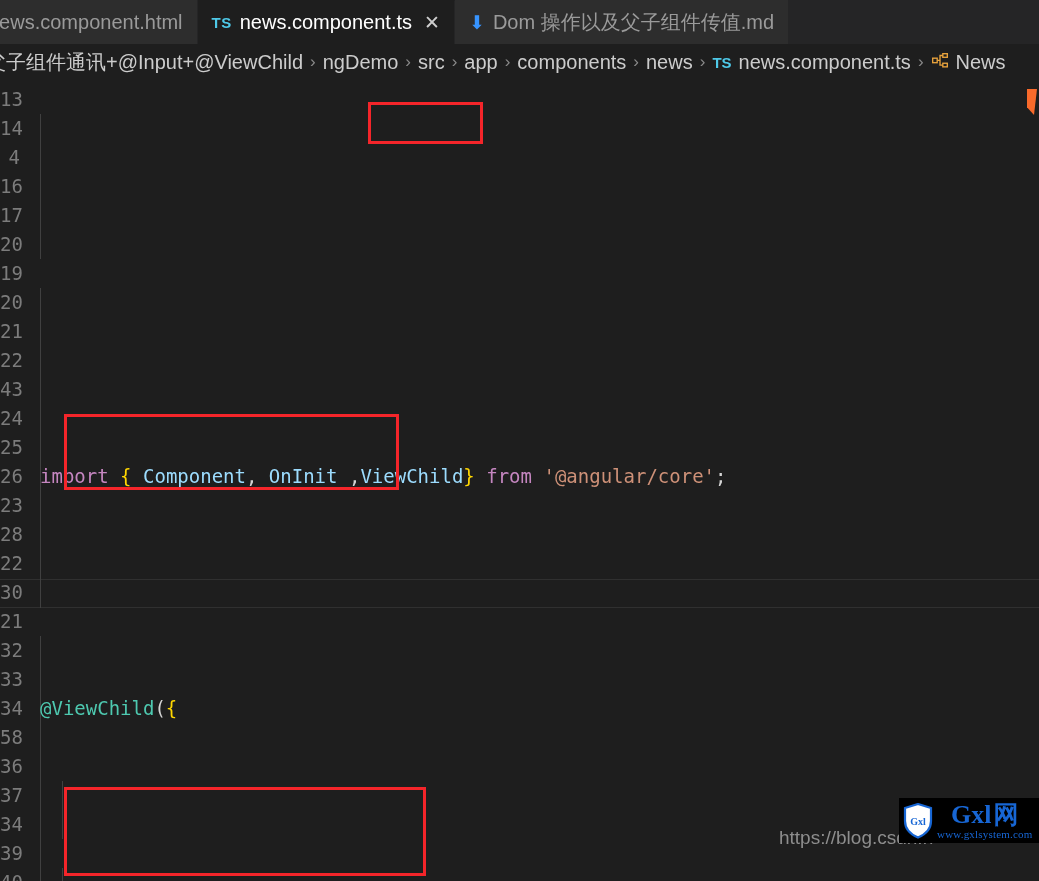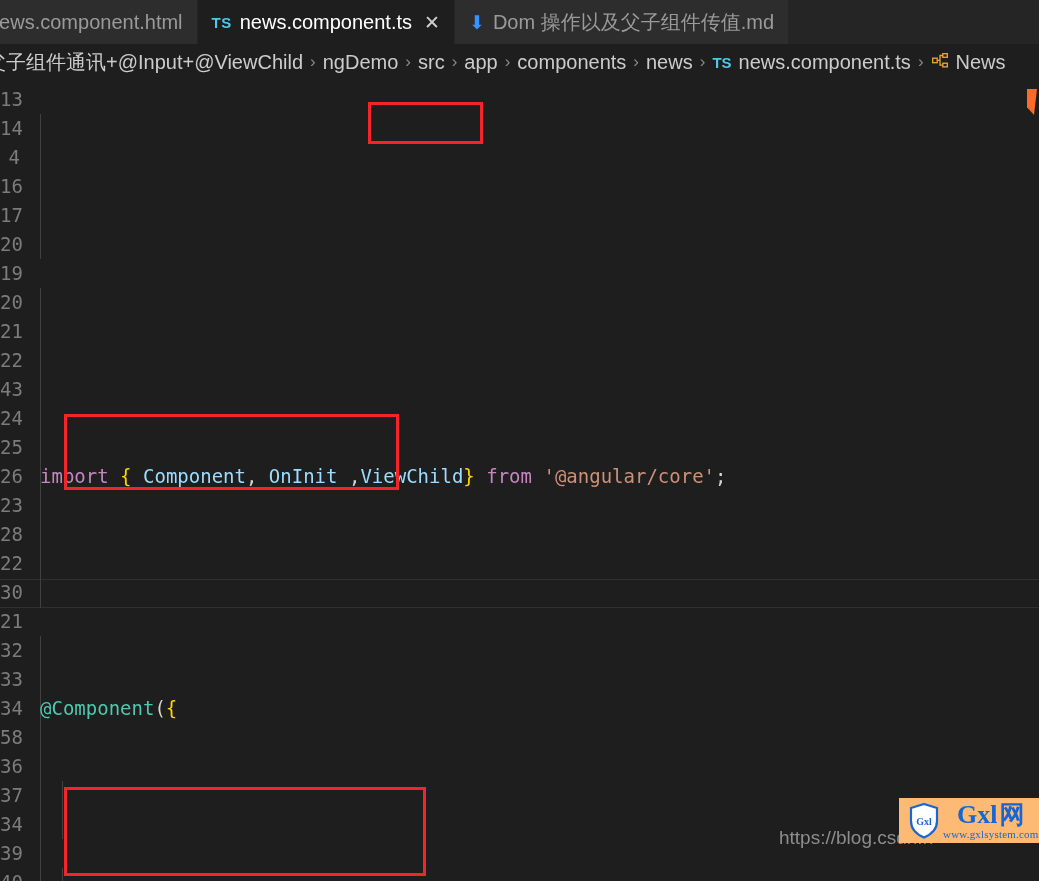--- a/index.html
+++ b/index.html
@@ -177,25 +177,25 @@
   .watermark {
     position: absolute;
     font-family: "Liberation Sans", sans-serif;
     font-size: 19px;
     color: #8d8d8d;
     white-space: nowrap;
     z-index: 7;
   }
   .gxl-logo {
     position: absolute;
-    background: #fdba74;
+    background: #000000;
     display: flex;
     align-items: center;
     gap: 4px;
-    padding: 2px 4px 1px 10px;
+    padding: 2px 4px 1px 4px;
     box-sizing: border-box;
     z-index: 8;
   }
   .gxl-shield {
     width: 30px; height: 36px;
     position: relative;
     flex: 0 0 30px;
   }
   .gxl-shield svg { display: block; }
   .gxl-right { display: flex; flex-direction: column; align-items: center; line-height: 1; }
@@ -338,21 +338,21 @@
       <div class="indent-guide" style="left:18px; top:556px; height:296px;"></div>
       <div class="indent-guide" style="left:40px; top:701px; height:58px;"></div>
       <div class="indent-guide" style="left:40px; top:788px; height:58px;"></div>
 
       <div class="ln"></div>
 
       <div class="ln"><span class="t-kw">import</span><span class="t-punct"> </span><span class="t-yellow">{</span><span class="t-punct"> </span><span class="t-id">Component</span><span class="t-punct">, </span><span class="t-id">OnInit</span><span class="t-punct"> ,</span><span class="t-id">ViewChild</span><span class="t-yellow">}</span><span class="t-punct"> </span><span class="t-kw">from</span><span class="t-punct"> </span><span class="t-str">'@angular/core'</span><span class="t-punct">;</span></div>
 
       <div class="ln"></div>
 
-      <div class="ln"><span class="t-dec">@Component</span><span class="t-punct">(</span><span class="t-yellow">{</span></div>
+      <div class="ln"><span class="t-dec">@ViewChild</span><span class="t-punct">(</span><span class="t-yellow">{</span></div>
 
 
       
 
       
 
       
 
       
 

